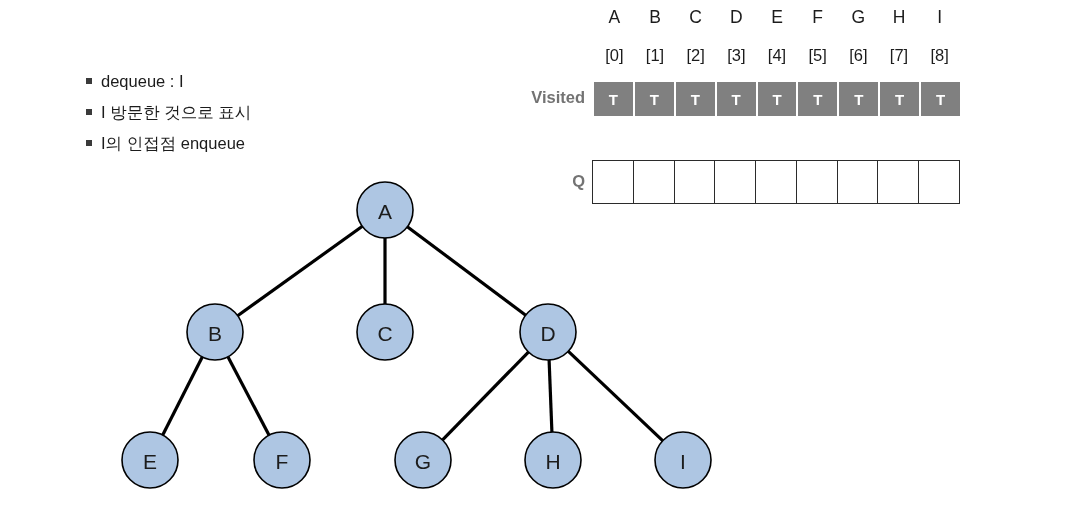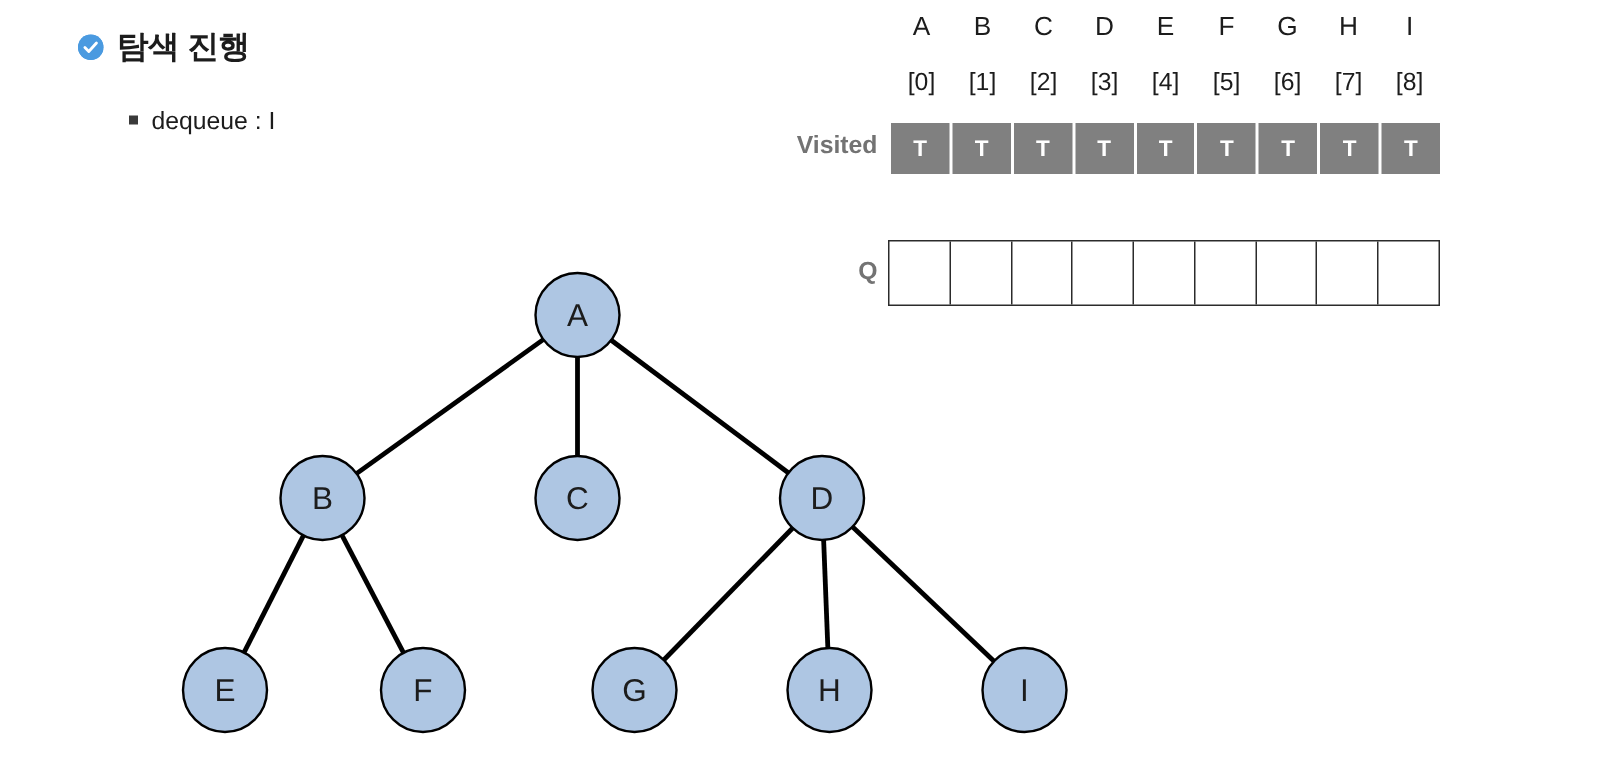--- a/index.html
+++ b/index.html
@@ -190,34 +190,33 @@
     fill: #1c1c1c;
     text-anchor: middle;
     dominant-baseline: central;
   }
 </style>
 </head>
 <body>
 
 <div id="text-panel">
 
-  <div id="slide-heading">
-    <span class="check-badge">
-      <svg width="17" height="17" viewBox="0 0 17 17">
-        <circle cx="8.5" cy="8.5" r="8.5" fill="#4a9ae0"></circle>
-        <path d="M4.6 8.7 L7.2 11.3 L12.3 5.7" stroke="#ffffff" stroke-width="1.9" fill="none" stroke-linecap="round" stroke-linejoin="round"></path>
-      </svg>
-    </span>
-    <span id="heading-text">탐색 진행</span>
-  </div>
 
   <div id="bullet-list">
     <div class="bullet-row">
       <span class="bullet-mark"></span>
       <span class="bullet-text">dequeue : I</span>
+    </div>
+    <div class="bullet-row">
+      <span class="bullet-mark"></span>
+      <span class="bullet-text">I 방문한 것으로 표시</span>
+    </div>
+    <div class="bullet-row">
+      <span class="bullet-mark"></span>
+      <span class="bullet-text">I의 인접점 enqueue</span>
     </div>
   </div>
 </div>
 
 <div id="arrays-panel">
 
   <div class="array-grid-labels" id="column-labels">
       <div class="col-label">A</div>
       <div class="col-label">B</div>
       <div class="col-label">C</div>

